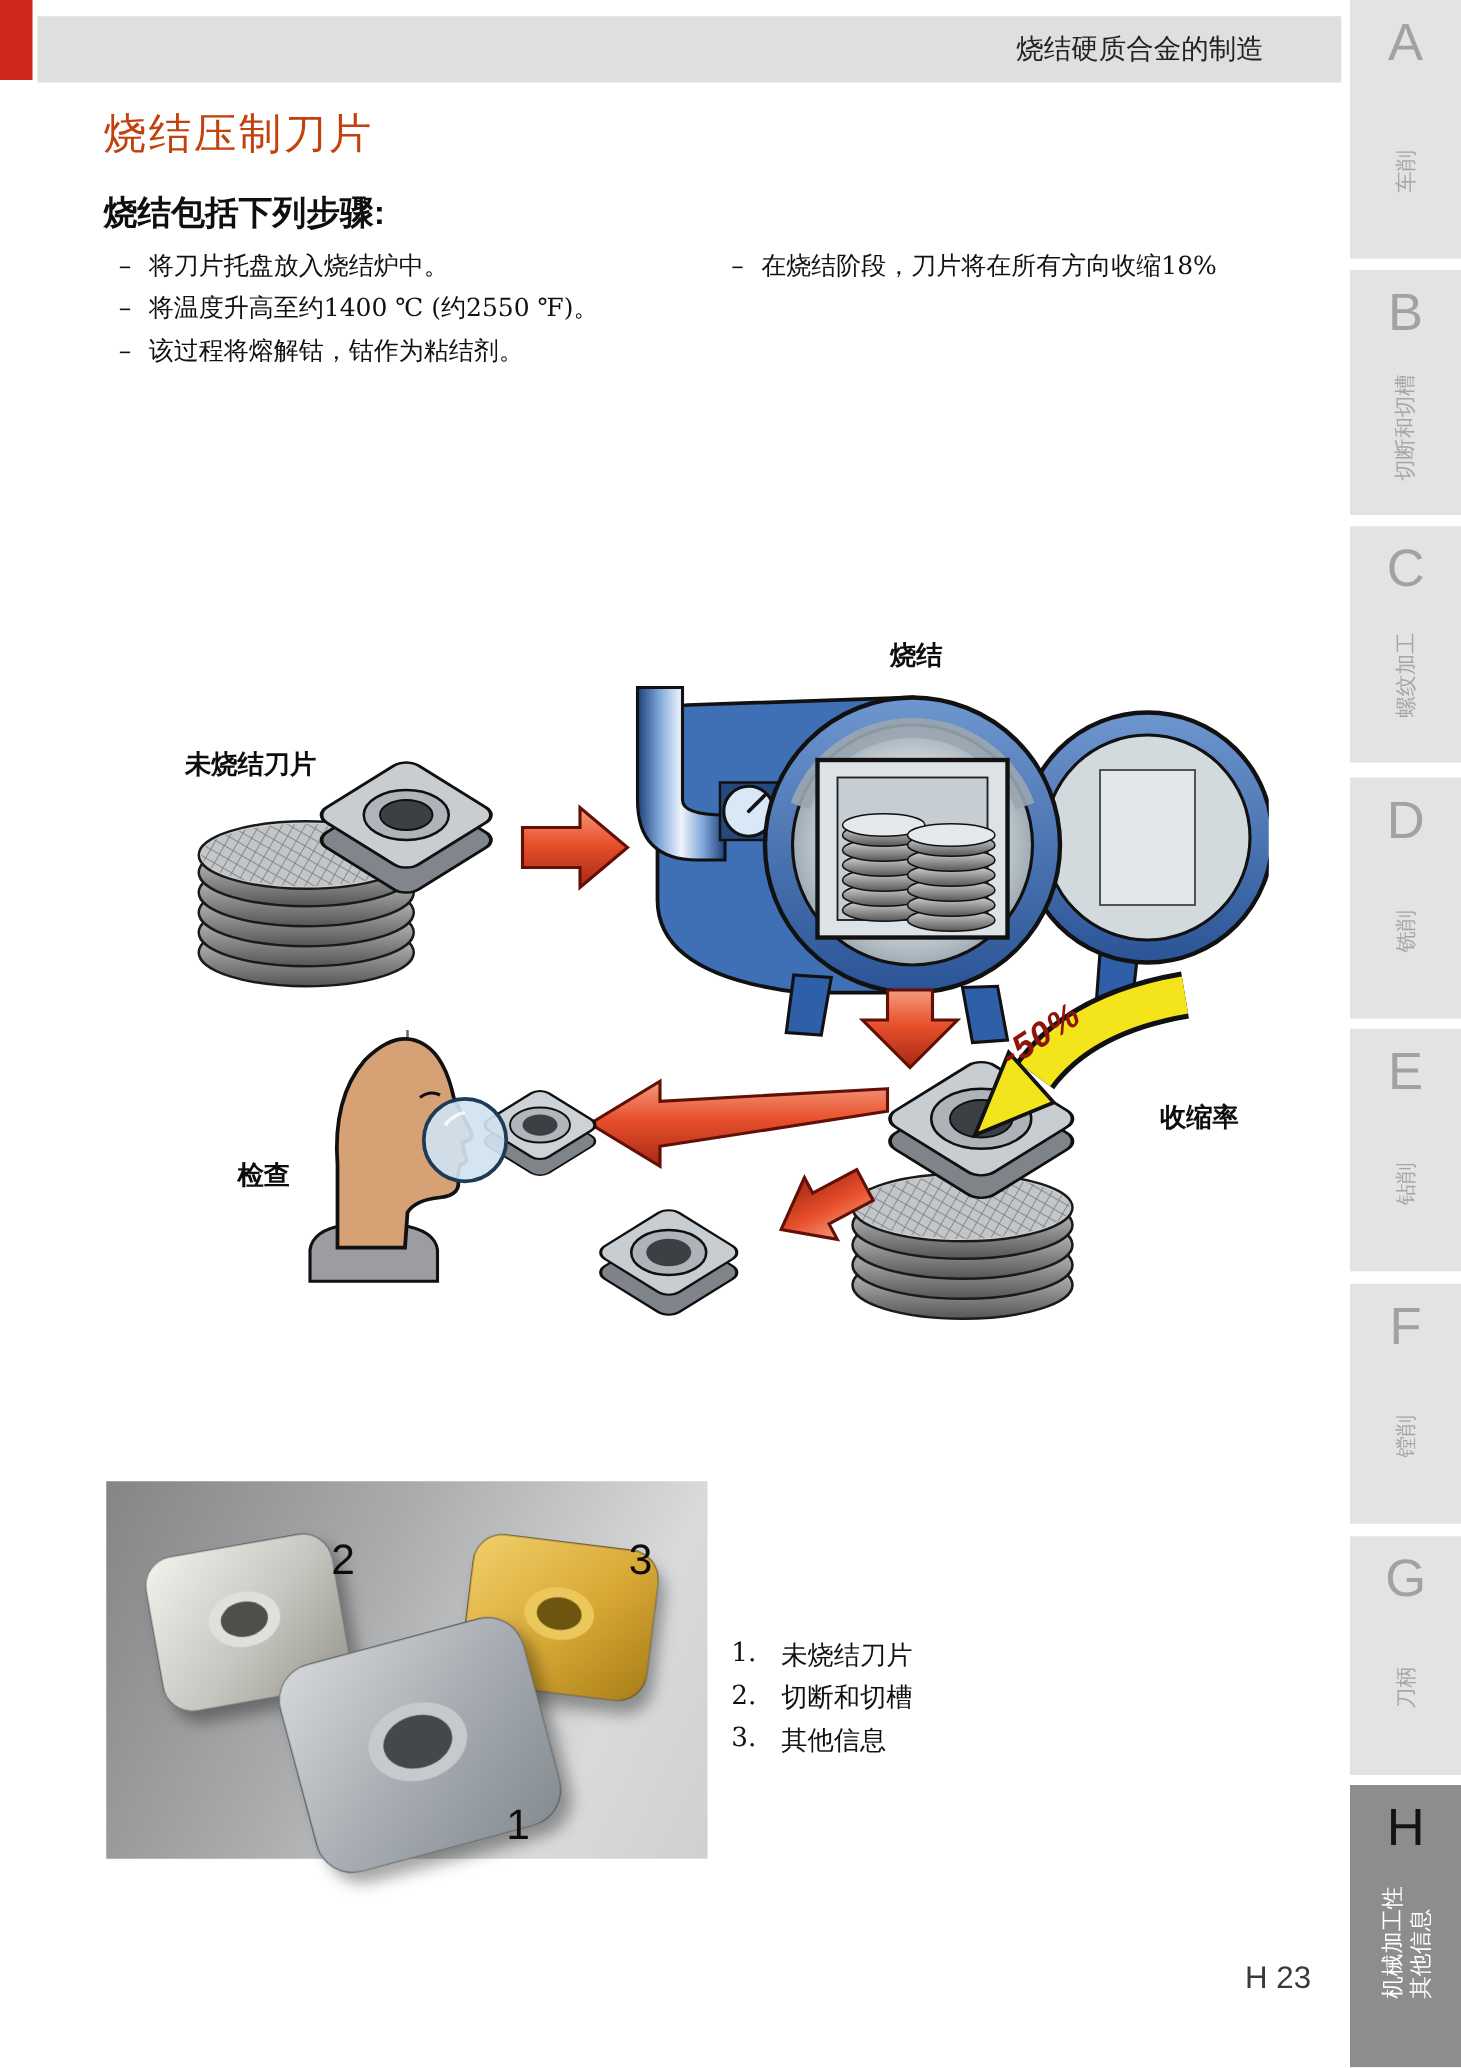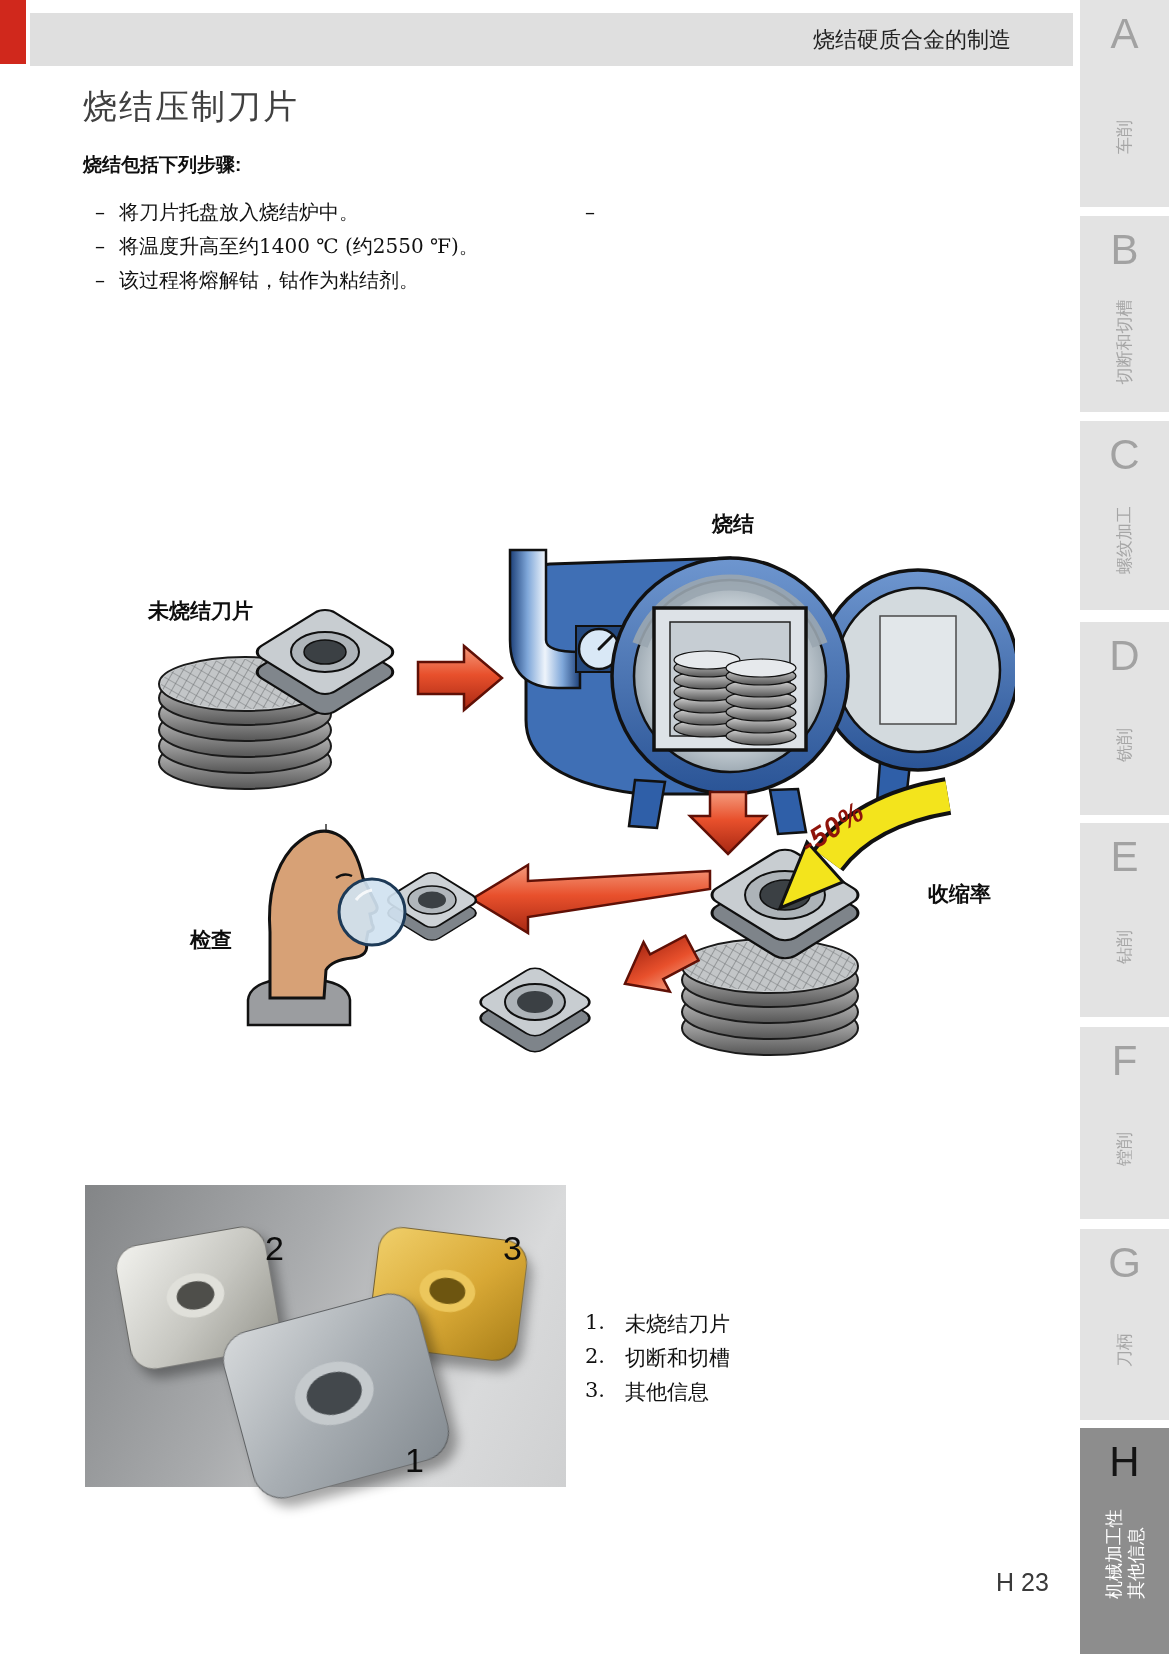--- a/index.html
+++ b/index.html
@@ -7,23 +7,23 @@
         font-family:"DejaVu Serif",serif;color:#1a1a1a;}
   .abs{position:absolute;}
 
   
   #corner-mark{left:0;top:0;width:26px;height:64px;background:#d0281c;}
   #top-bar{left:30px;top:13px;width:1043px;height:53px;background:#dfdfdf;}
   #top-bar .crumb{position:absolute;right:62px;top:0;line-height:53px;font-size:22px;color:#222;
         font-family:"DejaVu Serif",serif;}
 
   
-  #page-title{left:83px;top:84px;font-size:34px;color:#404040;letter-spacing:2px;
+  #page-title{left:83px;top:84px;font-size:34px;color:#c2410c;letter-spacing:2px;
         font-family:"Liberation Sans",sans-serif;font-weight:500;}
-  #intro-heading{left:83px;top:152px;font-size:19px;font-weight:bold;color:#0f0f0f;
+  #intro-heading{left:83px;top:152px;font-size:27px;font-weight:bold;color:#0f0f0f;
         font-family:"Liberation Sans",sans-serif;}
 
   .bullet-row{position:absolute;display:flex;font-size:20px;line-height:33px;color:#111;}
   .bullet-row .dash{width:24px;flex:0 0 24px;}
   .bullet-row .btxt{white-space:nowrap;}
   .bullet-2line .btxt div{white-space:nowrap;}
 
   
   .diag-label{position:absolute;font-family:"Liberation Sans",sans-serif;font-weight:bold;
         font-size:21px;color:#0d0d0d;white-space:nowrap;}
@@ -83,20 +83,21 @@
     <span class="btxt">将温度升高至约1400 ℃ (约2550 ℉)。</span>
   </div>
   <div class="bullet-row" style="left:95px;top:264px;">
     <span class="dash">–</span>
     <span class="btxt">该过程将熔解钴，钴作为粘结剂。</span>
   </div>
 
   <div class="bullet-row bullet-2line" style="left:585px;top:196px;">
     <span class="dash">–</span>
     <span class="btxt">
+      <div>在烧结阶段，刀片将在所有方向收缩18%</div>
     </span>
   </div>
 
   <svg class="abs" style="left:80px;top:480px;" width="935" height="612" viewBox="0 0 935 612">
     <defs>
       <linearGradient id="redG" x1="0" y1="0" x2="0" y2="1">
         <stop offset="0" stop-color="#f49b7d"></stop>
           <stop offset="0.45" stop-color="#e8502c"></stop>
           <stop offset="1" stop-color="#a82813"></stop>
       </linearGradient>

